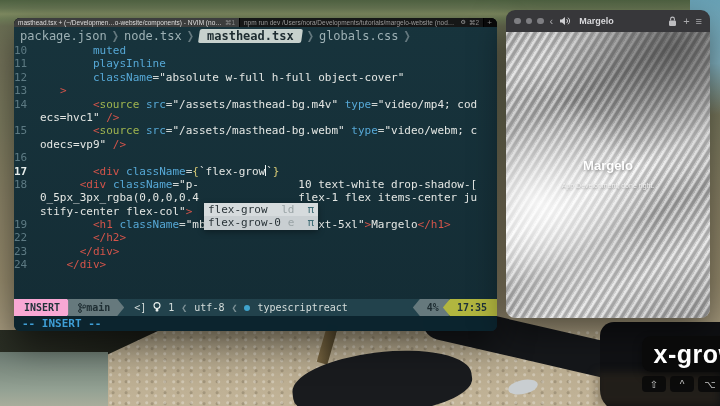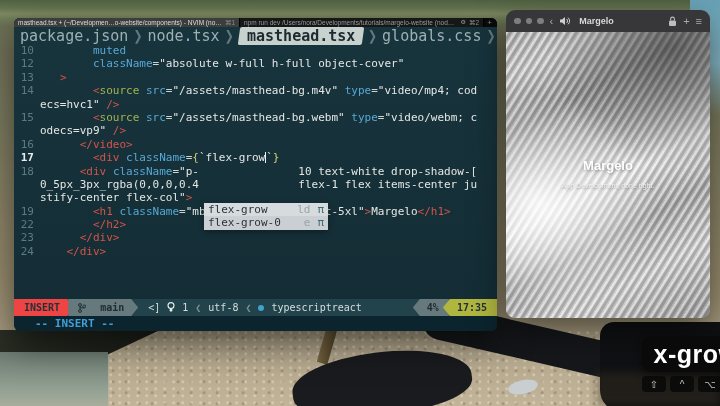--- a/index.html
+++ b/index.html
@@ -46,65 +46,65 @@
   .iterm-tab{ display:flex; align-items:center; gap:3px; padding:0 4px; overflow:hidden; border-right:1px solid #000;
     font-size:6.5px; line-height:9px; color:#9a9a9a; white-space:nowrap; }
   .iterm-tab .t{ overflow:hidden; text-overflow:ellipsis; flex:1; }
   .iterm-tab.active{ background:#3c3d3d; color:#dddddd; flex:0 0 226px; }
   .iterm-tab.other{ background:#161717; flex:0 0 244px; }
   .iterm-tab .sc{ color:#8b8b8b; flex:0 0 auto; }
   .iterm-tab .spin{ color:#9a9a9a; font-size:6px; flex:0 0 auto; }
   .newtab{ flex:1; color:#8a8a8a; font-size:8px; line-height:9px; text-align:right; padding-right:5px; background:#0a0a0a; }
 
   .winbar{ height:17px; flex:0 0 17px; display:flex; align-items:center; padding-left:6px;
-    font-family:"DejaVu Sans Mono", monospace; font-size:15px; color:#8fa3a8; }
+    font-family:"DejaVu Sans Mono", monospace; font-size:12px; color:#8fa3a8; }
   .winbar .sep{ color:#64787e; margin:0 5px; transform:scaleY(1.25); display:inline-block; }
   .winbar .item{ color:#9db0b4; }
   .winbar .item.active{ background:#c7d1cd; color:#1d2b30; padding:0 8px; border-radius:2px; transform:skew(-8deg); }
   .winbar .item.active .inner{ display:inline-block; transform:skew(8deg); font-weight:bold; }
 
   .code-area{ position:relative; flex:1 1 auto; overflow:hidden; }
   .code-row{ display:flex; height:13.4px; line-height:13.4px;
     font-family:"DejaVu Sans Mono", monospace; font-size:11px; white-space:pre; }
-  .code-row .num{ flex:0 0 20px; text-align:right; margin-right:6px; color:#5d7a83; }
+  .code-row .num{ flex:0 0 20px; margin-right:6px; color:#5d7a83; }
   .code-row.cur .num{ color:#e8eeec; font-weight:bold; }
   .code-row .code{ white-space:pre; }
   .c-plain{ color:#c6ccc9; }
   .c-a{ color:#56a8d6; } .c-r{ color:#d4544a; } .c-o{ color:#a0b54f; }
   .c-w{ color:#e4e7e4; } .c-p{ color:#d0d5d3; } .c-b{ color:#d8ca76; }
   .caret{ display:inline-block; width:0; border-left:1.5px solid #eef4f5; height:11px; vertical-align:-1.5px; }
 
-  .cmp-popup{ position:absolute; left:190px; top:159px; width:124px; z-index:5;
+  .cmp-popup{ position:absolute; left:190px; top:159px; width:114px; z-index:5;
     background:#c9cfd2; box-shadow:0 2px 6px rgba(0,0,0,.35);
     font-family:"DejaVu Sans Mono", monospace; font-size:11px; }
   .cmp-item{ height:13.4px; line-height:13.4px; color:#2a3439; display:flex; padding:0 4px; white-space:pre; }
   .cmp-item:first-child{ background:#d6dbdd; }
   .cmp-item .lbl{ flex:1 1 auto; }
-  .cmp-item .ghost{ color:#9aa4a6; margin-right:7px; }
+  .cmp-item .ghost{ color:#9aa4a6; margin-right:13px; }
   .cmp-item .kind{ color:#3c6a74; }
 
   .statusline{ height:17px; flex:0 0 17px; background:#22424c; display:flex; align-items:stretch;
     font-family:"DejaVu Sans Mono", monospace; font-size:10px; color:#cfd8d6; }
   .seg{ display:flex; align-items:center; padding:0 10px; font-weight:bold; }
-  .seg.mode{ background:#ef4444; color:#20333a;
+  .seg.mode{ background:#f9a8d4; color:#20333a;
     clip-path:polygon(0 0,calc(100% - 7px) 0,100% 50%,calc(100% - 7px) 100%,0 100%); padding-right:14px; }
   .seg.branch{ background:#66797d; color:#1e2d32; margin-left:-6px;
-    clip-path:polygon(0 0,calc(100% - 7px) 0,100% 50%,calc(100% - 7px) 100%,0 100%); padding-right:14px; gap:14px;}
+    clip-path:polygon(0 0,calc(100% - 7px) 0,100% 50%,calc(100% - 7px) 100%,0 100%); padding-right:14px; gap:0;}
   .seg.progress{ background:#66797d; color:#1e2d32;
     clip-path:polygon(7px 0,100% 0,100% 100%,7px 100%,0 50%); padding-left:14px; }
   .seg.location{ background:#b1b63f; color:#20333a; margin-left:-6px;
     clip-path:polygon(7px 0,100% 0,100% 100%,7px 100%,0 50%); padding-left:14px; }
   .mid{ display:flex; align-items:center; gap:7px; padding-left:10px; color:#d6dedc; }
   .mid .lsep{ color:#7d9196; }
   .ft-dot{ width:6px; height:6px; border-radius:50%; background:#3fa3cc; }
   .spacer{ flex:1; }
 
   .cmdline{ height:15px; flex:0 0 15px; background:rgba(12,36,46,.95);
     font-family:"DejaVu Sans Mono", monospace; font-size:11px; line-height:15px;
-    color:#3f9fd6; font-weight:bold; padding-left:21px; }
+    color:#3f9fd6; font-weight:bold; padding-left:8px; }
 
   
   .preview{ position:absolute; z-index:2; left:506px; top:10px; width:204px; height:308px;
     border-radius:9px; overflow:hidden; box-shadow:0 14px 34px rgba(0,0,0,.5); display:flex; flex-direction:column; }
   .titlebar{ height:22px; flex:0 0 22px; background:#37373a; display:flex; align-items:center; padding:0 8px; gap:6px; }
   .dots{ display:flex; gap:5px; }
   .dot{ width:6.5px; height:6.5px; border-radius:50%; background:#7e7e82; }
   .tb-ic{ color:#a9a9ac; font-size:11px; line-height:1; }
   .tb-title{ color:#d9d9dc; font-size:9px; font-weight:bold; flex:0 0 auto; margin:0 2px; }
   .tb-spacer{ flex:1; }
@@ -165,27 +165,28 @@
       <span class="sep">❯</span>
       <span class="item active"><span class="inner">masthead.tsx</span></span>
       <span class="sep">❯</span>
       <span class="item">globals.css</span>
       <span class="sep">❯</span>
     </div>
 
   <div class="code-area">
     <div id="code-rows">
         <div class="code-row"><span class="num">10</span><span class="code"><span class="c-plain">        </span><span class="c-a">muted</span></span></div>
+        <div class="code-row"><span class="num">11</span><span class="code"><span class="c-plain">        </span><span class="c-a">playsInline</span></span></div>
         <div class="code-row"><span class="num">12</span><span class="code"><span class="c-plain">        </span><span class="c-a">className</span><span class="c-p">=</span><span class="c-w">"absolute w-full h-full object-cover"</span></span></div>
         <div class="code-row"><span class="num">13</span><span class="code"><span class="c-plain">   </span><span class="c-r">&gt;</span></span></div>
         <div class="code-row"><span class="num">14</span><span class="code"><span class="c-plain">        </span><span class="c-r">&lt;</span><span class="c-o">source</span><span class="c-plain"> </span><span class="c-a">src</span><span class="c-p">=</span><span class="c-w">"/assets/masthead-bg.m4v"</span><span class="c-plain"> </span><span class="c-a">type</span><span class="c-p">=</span><span class="c-w">"video/mp4; cod</span></span></div>
         <div class="code-row"><span class="num"></span><span class="code"><span class="c-w">ecs=hvc1"</span><span class="c-plain"> </span><span class="c-r">/&gt;</span></span></div>
         <div class="code-row"><span class="num">15</span><span class="code"><span class="c-plain">        </span><span class="c-r">&lt;</span><span class="c-o">source</span><span class="c-plain"> </span><span class="c-a">src</span><span class="c-p">=</span><span class="c-w">"/assets/masthead-bg.webm"</span><span class="c-plain"> </span><span class="c-a">type</span><span class="c-p">=</span><span class="c-w">"video/webm; c</span></span></div>
         <div class="code-row"><span class="num"></span><span class="code"><span class="c-w">odecs=vp9"</span><span class="c-plain"> </span><span class="c-r">/&gt;</span></span></div>
-        <div class="code-row"><span class="num">16</span><span class="code"><span class="c-plain">      </span><span class="c-r">&lt;/video&gt;</span></span></div>
+        <div class="code-row"><span class="num">16</span></div>
         <div class="code-row cur"><span class="num">17</span><span class="code"><span class="c-plain">        </span><span class="c-r">&lt;div</span><span class="c-plain"> </span><span class="c-a">className</span><span class="c-p">=</span><span class="c-b">{</span><span class="c-w">`flex-grow</span><span class="caret"></span><span class="c-w">`</span><span class="c-b">}</span></span></div>
         <div class="code-row"><span class="num">18</span><span class="code"><span class="c-plain">      </span><span class="c-r">&lt;div</span><span class="c-plain"> </span><span class="c-a">className</span><span class="c-p">=</span><span class="c-w">"p-</span><span class="c-plain">               </span><span class="c-w">10 text-white drop-shadow-[</span></span></div>
         <div class="code-row"><span class="num"></span><span class="code"><span class="c-w">0_5px_3px_rgba(0,0,0,0.4</span><span class="c-plain">               </span><span class="c-w">flex-1 flex items-center ju</span></span></div>
         <div class="code-row"><span class="num"></span><span class="code"><span class="c-w">stify-center flex-col"</span><span class="c-r">&gt;</span></span></div>
         <div class="code-row"><span class="num">19</span><span class="code"><span class="c-plain">        </span><span class="c-r">&lt;h1</span><span class="c-plain"> </span><span class="c-a">className</span><span class="c-p">=</span><span class="c-w">"mb-6 text-4xl xl:text-5xl"</span><span class="c-r">&gt;</span><span class="c-w">Margelo</span><span class="c-r">&lt;/h1&gt;</span></span></div>
         <div class="code-row"><span class="num">22</span><span class="code"><span class="c-plain">        </span><span class="c-r">&lt;/h2&gt;</span></span></div>
         <div class="code-row"><span class="num">23</span><span class="code"><span class="c-plain">      </span><span class="c-r">&lt;/div&gt;</span></span></div>
         <div class="code-row"><span class="num">24</span><span class="code"><span class="c-plain">    </span><span class="c-r">&lt;/div&gt;</span></span></div>
       </div>
     <div class="cmp-popup" id="cmp-popup">

